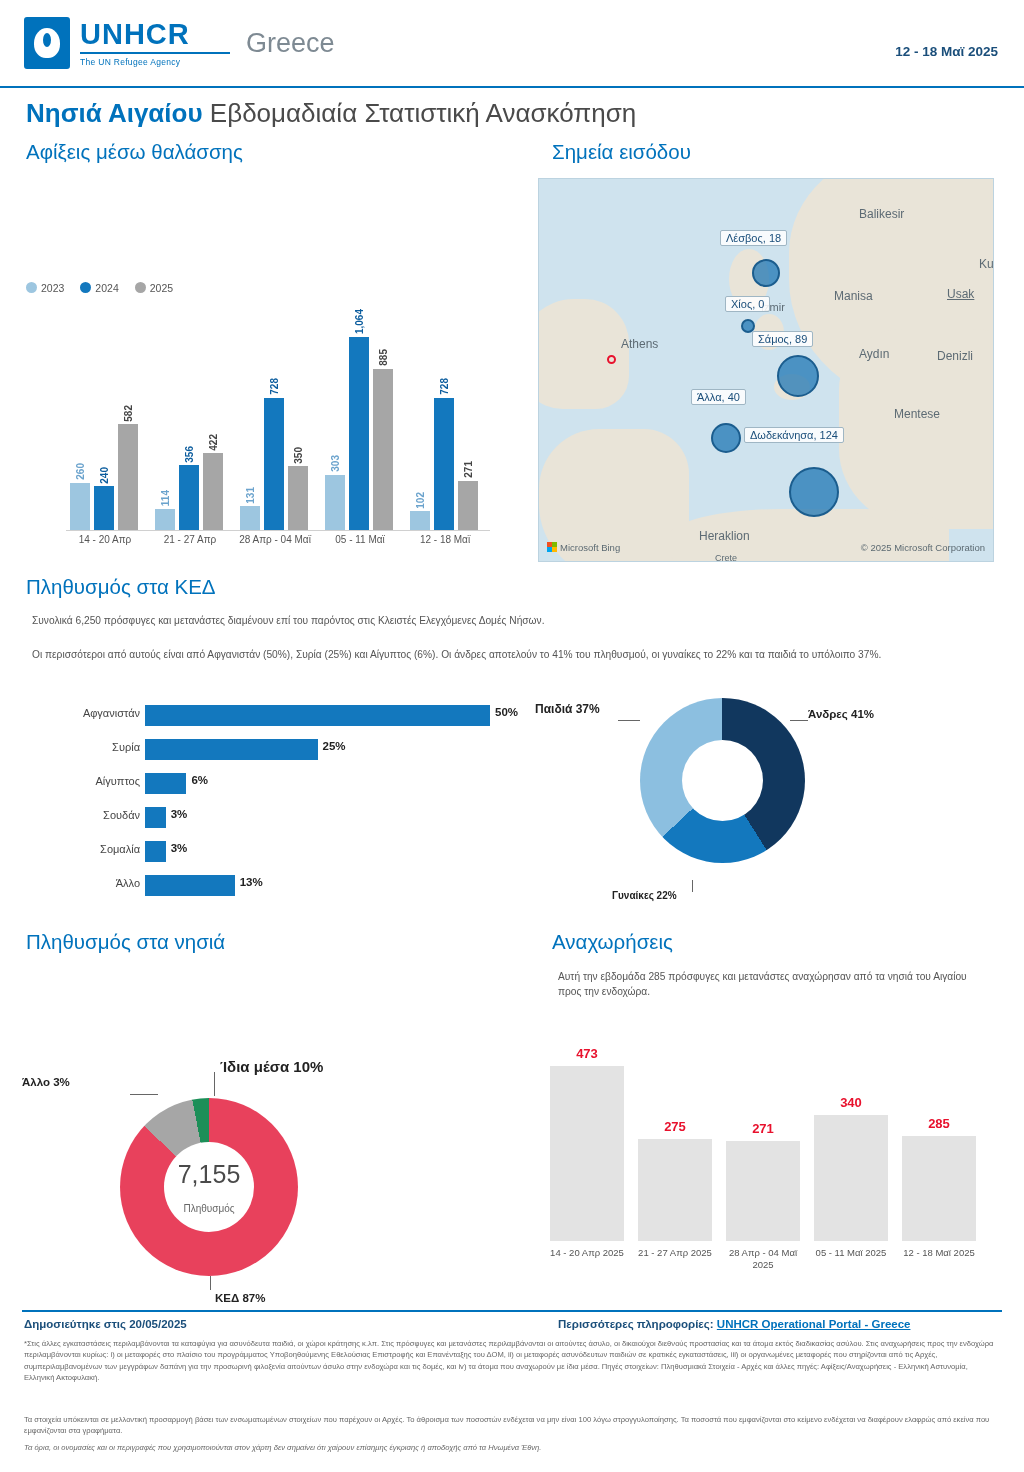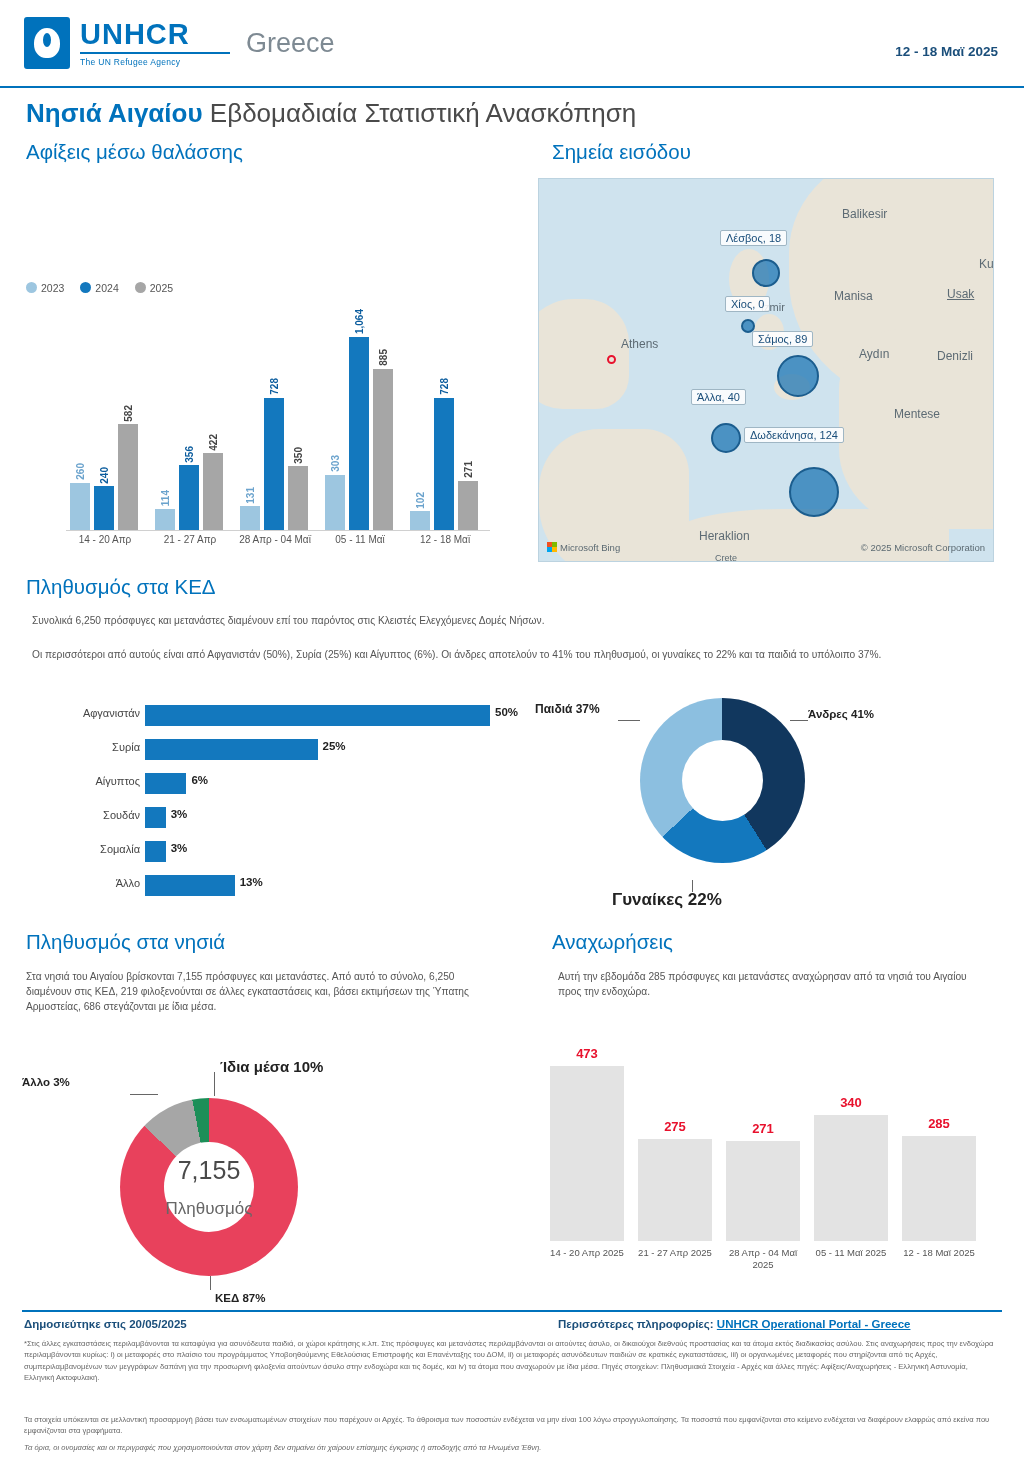--- a/index.html
+++ b/index.html
@@ -223,21 +223,21 @@
 
     <div class="map-land" style="left:250px; top:-30px; width:290px; height:260px; border-radius:40% 20% 30% 50%;"></div>
     <div class="map-land" style="left:300px; top:150px; width:220px; height:200px; border-radius:30% 40% 20% 40%;"></div>
     <div class="map-land" style="left:0px; top:250px; width:150px; height:150px; border-radius:40% 30% 20% 50%;"></div>
     <div class="map-land" style="left:-20px; top:120px; width:110px; height:110px; border-radius:50% 40% 30% 40%;"></div>
     <div class="map-land" style="left:130px; top:330px; width:280px; height:70px; border-radius:40% 30% 20% 40%;"></div>
     <div class="map-land" style="left:190px; top:70px; width:40px; height:60px; border-radius:50%;"></div>
     <div class="map-land" style="left:215px; top:135px; width:30px; height:36px; border-radius:50%;"></div>
     <div class="map-land" style="left:235px; top:195px; width:36px; height:26px; border-radius:50%;"></div>
 
-    <div class="map-city" style="left:303px; top:28px;">Balikesir</div>
+    <div class="map-city" style="left:320px; top:28px;">Balikesir</div>
     <div class="map-city" style="left:295px; top:110px;">Manisa</div>
     <div class="map-city" style="left:408px; top:108px;text-decoration:underline;">Usak</div>
     <div class="map-city" style="left:222px; top:122px; font-size:11px;">Izmir</div>
     <div class="map-city" style="left:320px; top:168px;">Aydın</div>
     <div class="map-city" style="left:398px; top:170px;">Denizli</div>
     <div class="map-city" style="left:355px; top:228px;">Mentese</div>
     <div class="map-city" style="left:82px; top:158px;">Athens</div>
     <div class="map-city" style="left:160px; top:350px;">Heraklion</div>
     <div class="map-city" style="left:440px; top:78px;">Ku</div>
     <div class="map-city" style="left:176px; top:374px; font-size:9px;">Crete</div>
@@ -295,33 +295,32 @@
         <div class="hbar" style="width: 89.7px; background: rgb(19, 120, 190);"></div>
         <div class="hbar-val" style="left: 209.7px;">13%</div>
       </div>
     </div>
   <div id="ked-donut">
       <div style="position: absolute; left: 40px; top: 8px; width: 165px; height: 165px; border-radius: 50%; background: conic-gradient(rgb(17, 55, 94) 0%, rgb(17, 55, 94) 41%, rgb(19, 120, 190) 41%, rgb(19, 120, 190) 63%, rgb(140, 191, 224) 63%, rgb(140, 191, 224) 100%);">
         <div style="position: absolute; left: 42px; top: 42px; width: 81px; height: 81px; border-radius: 50%; background: rgb(255, 255, 255); display: flex; flex-direction: column; align-items: center; justify-content: center;"></div>
       </div>
       <div style="position: absolute; left: 208px; top: 18px; font-size: 11.5px; font-weight: bold; color: rgb(34, 34, 34); white-space: nowrap;">Άνδρες 41%</div>
       <div style="position: absolute; background: rgb(102, 102, 102); left: 190px; top: 30px; width: 18px; height: 1px;"></div>
-      <div style="position: absolute; left: -30px; top: 200px; font-size: 17px; font-weight: bold; color: rgb(34, 34, 34); white-space: nowrap; padding-left: 42px;">Γυναίκες 22%</div>
+      <div style="position: absolute; left: -30px; top: 200px; font-size: 10px; font-weight: bold; color: rgb(34, 34, 34); white-space: nowrap; padding-left: 42px;">Γυναίκες 22%</div>
       <div style="position: absolute; background: rgb(102, 102, 102); left: 92px; top: 190px; width: 1px; height: 12px;"></div>
       <div style="position: absolute; left: -65px; top: 12px; font-size: 12px; font-weight: bold; color: rgb(34, 34, 34); white-space: nowrap;">Παιδιά 37%</div>
       <div style="position: absolute; background: rgb(102, 102, 102); left: 18px; top: 30px; width: 22px; height: 1px;"></div>
     </div>
 
   <div class="sec-h" style="left:26px; top:930px;">Πληθυσμός στα νησιά</div>
-  <div class="para" style="left:26px; top:970px; width:470px;">Στα νησιά του Αιγαίου βρίσκονται 7,155 πρόσφυγες και μετανάστες. Από αυτό το σύνολο, 6,250 διαμένουν στις ΚΕΔ, 219 φιλοξενούνται σε άλλες εγκαταστάσεις και, βάσει εκτιμήσεων της Ύπατης Αρμοστείας, 686 στεγάζονται με ίδια μέσα.</div>
   <div id="island-donut">
       <div style="position: absolute; left: 10px; top: 18px; width: 178px; height: 178px; border-radius: 50%; background: conic-gradient(rgb(232, 65, 92) 0%, rgb(232, 65, 92) 87%, rgb(166, 166, 166) 87%, rgb(166, 166, 166) 97%, rgb(28, 143, 88) 97%, rgb(28, 143, 88) 100%);">
         <div style="position: absolute; left: 44px; top: 44px; width: 90px; height: 90px; border-radius: 50%; background: rgb(255, 255, 255); display: flex; flex-direction: column; align-items: center; justify-content: center;">
           <div style="font-size: 25px; color: rgb(74, 74, 74);">7,155</div>
-          <div style="font-size: 17px; color: rgb(102, 102, 102); margin-top: 14px;">Πληθυσμός</div>
+          <div style="font-size: 10px; color: rgb(102, 102, 102); margin-top: 14px;">Πληθυσμός</div>
         </div>
       </div>
       <div style="position: absolute; left: 105px; top: 212px; font-size: 11.5px; font-weight: bold; color: rgb(34, 34, 34); white-space: nowrap;">ΚΕΔ 87%</div>
       <div style="position: absolute; background: rgb(102, 102, 102); left: 100px; top: 196px; width: 1px; height: 14px;"></div>
       <div style="position: absolute; left: 110px; top: -22px; font-size: 15px; font-weight: bold; color: rgb(34, 34, 34); white-space: nowrap;">Ίδια μέσα 10%</div>
       <div style="position: absolute; background: rgb(102, 102, 102); left: 104px; top: -8px; width: 1px; height: 24px;"></div>
       <div style="position: absolute; left: -88px; top: -4px; font-size: 11.5px; font-weight: bold; color: rgb(34, 34, 34); white-space: nowrap;">Άλλο 3%</div>
       <div style="position: absolute; background: rgb(102, 102, 102); left: 20px; top: 14px; width: 28px; height: 1px;"></div>
     </div>
 

